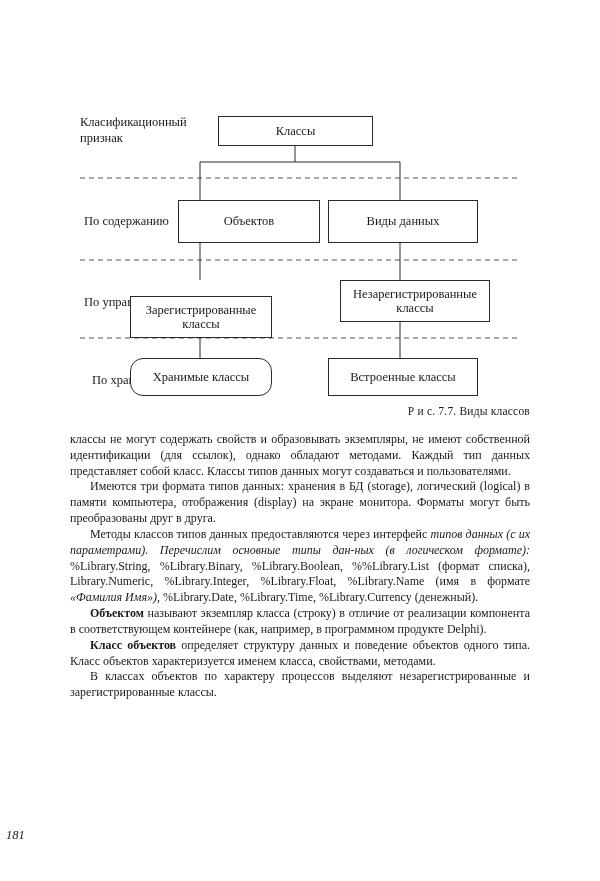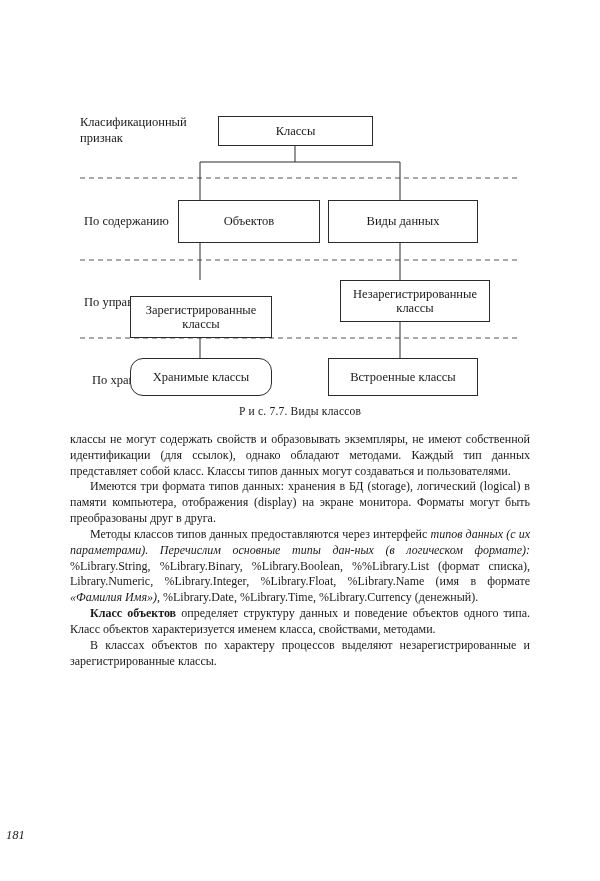--- a/index.html
+++ b/index.html
@@ -56,21 +56,21 @@
     color: #1a1a1a;
     line-height: 1.3;
     white-space: pre-line;
   }
 
   .fig-caption {
     position: absolute;
     left: 0;
     top: 305px;
     width: 460px;
-    text-align: center;
+    text-align: right;
     font-size: 11.5px;
     letter-spacing: 0.2px;
   }
 
   
   .body-text {
     position: absolute;
     left: 70px;
     top: 432px;
     width: 460px;
@@ -147,20 +147,21 @@
   </div>
 
   <div class="body-text">
 
     <p>классы не могут содержать свойств и образовывать экземпляры, не имеют собственной идентификации (для ссылок), однако обладают методами. Каждый тип данных представляет собой класс. Классы типов данных могут создаваться и пользователями.</p>
 
     <p class="ind">Имеются три формата типов данных: хранения в БД (storage), логический (logical) в памяти компьютера, отображения (display) на экране монитора. Форматы могут быть преобразованы друг в друга.</p>
 
     <p class="ind"><span>Методы классов типов данных предоставляются через интерфейс </span><span class="i">типов данных (с их параметрами). Перечислим основные типы дан-ных (в логическом формате):</span><span> %Library.String, %Library.Binary, %Library.Boolean, %%Library.List (формат списка), Library.Numeric, %Library.Integer, %Library.Float, %Library.Name (имя в формате </span><span class="i">«Фамилия Имя»)</span><span>, %Library.Date, %Library.Time, %Library.Currency (денежный).</span></p>
 
+    <p class="ind"><span class="b">Объектом</span><span> называют экземпляр класса (строку) в отличие от реализации компонента в соответствующем контейнере (как, например, в программном продукте Delphi).</span></p>
 
     <p class="ind"><span class="b">Класс объектов</span><span> определяет структуру данных и поведение объектов одного типа. Класс объектов характеризуется именем класса, свойствами, методами.</span></p>
 
     <p class="ind">В классах объектов по характеру процессов выделяют незарегистрированные и зарегистрированные классы.</p>
   </div>
 
   <div class="page-number">181</div>
 </div>
 
 </body></html>

